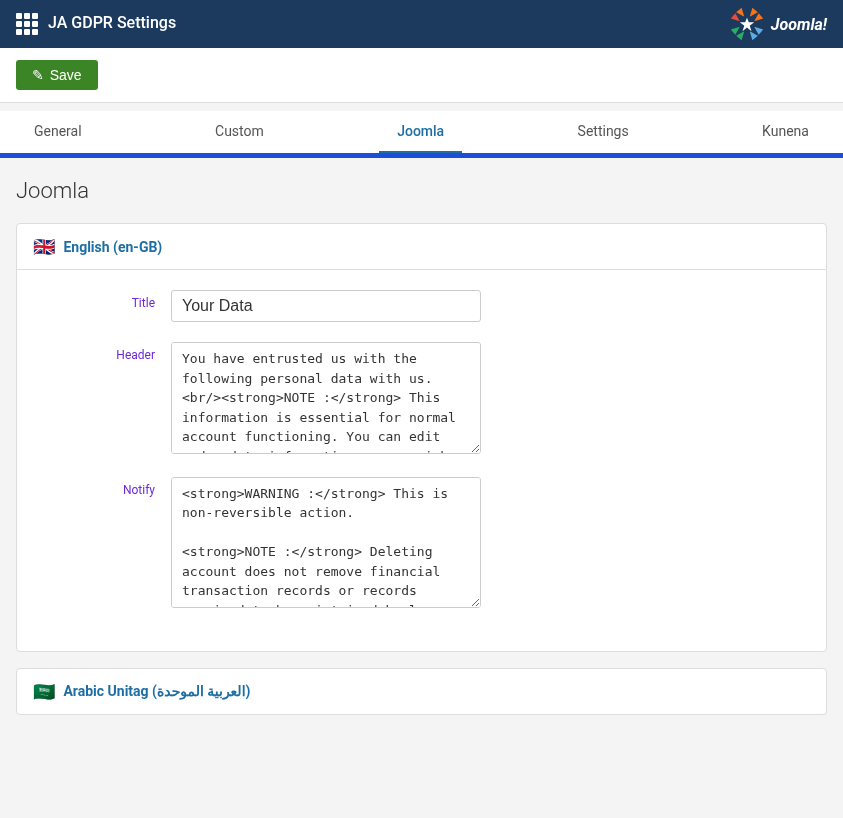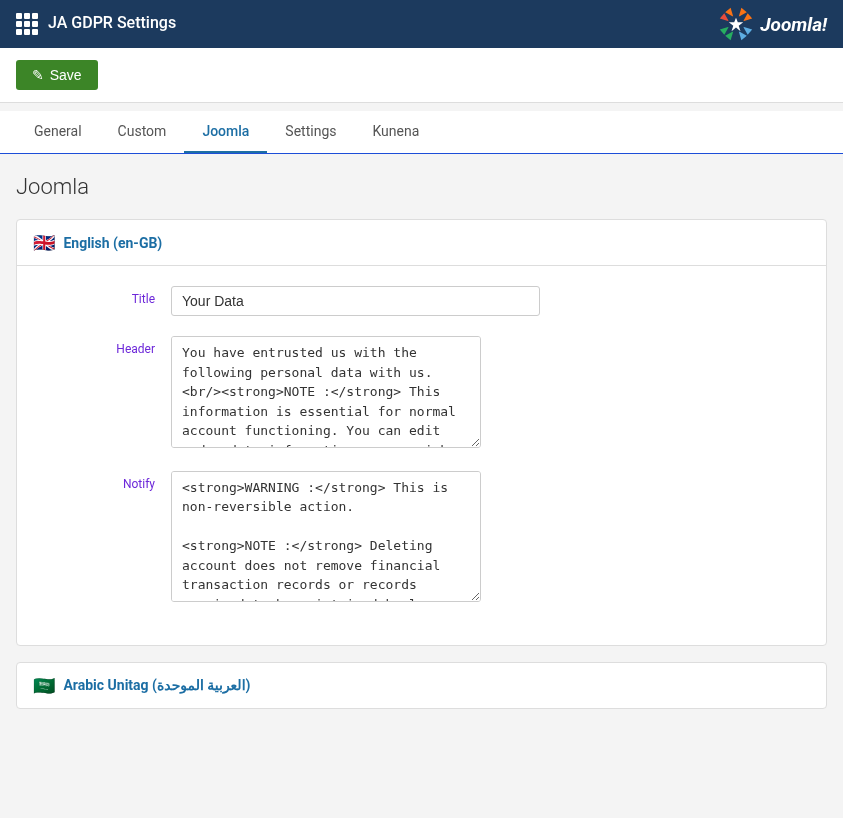--- a/index.html
+++ b/index.html
@@ -36,21 +36,21 @@
       display: flex;
       align-items: center;
       gap: 6px;
     }
     .joomla-star {
       width: 36px;
       height: 36px;
     }
     .joomla-text {
       color: #fff;
-      font-size: 19px;
+      font-size: 16px;
       font-weight: bold;
       font-style: italic;
     }
 
     
     .toolbar {
       background: #fff;
       border-bottom: 1px solid #ddd;
       padding: 12px 16px;
     }
@@ -63,24 +63,25 @@
       cursor: pointer;
       font-size: 14px;
       display: flex;
       align-items: center;
       gap: 6px;
     }
 
     
     .tabs-bar {
       background: #fff;
-      border-bottom: 1px solid #1d4ed8;
+      border-bottom: 5px solid #1d4ed8;
       display: flex;
       padding: 0 16px;
       margin-top: 8px;
+      justify-content: space-between;
     }
     .tab {
       padding: 12px 18px;
       cursor: pointer;
       border-bottom: 2px solid transparent;
       font-size: 14px;
       color: #555;
       white-space: nowrap;
     }
     .tab.active {
@@ -131,25 +132,25 @@
     .form-label {
       width: 130px;
       min-width: 130px;
       text-align: right;
       padding-right: 16px;
       padding-top: 6px;
       color: #6d28d9;
       font-size: 12px;
     }
     .form-input input[type="text"] {
-      width: 369px;
+      width: 310px;
       padding: 6px 10px;
       border: 1px solid #ccc;
       border-radius: 3px;
-      font-size: 14px;
+      font-size: 16px;
       color: #333;
     }
     .form-input textarea {
       width: 310px;
       padding: 6px 10px;
       border: 1px solid #ccc;
       border-radius: 3px;
       font-size: 13px;
       color: #333;
       resize: both;

